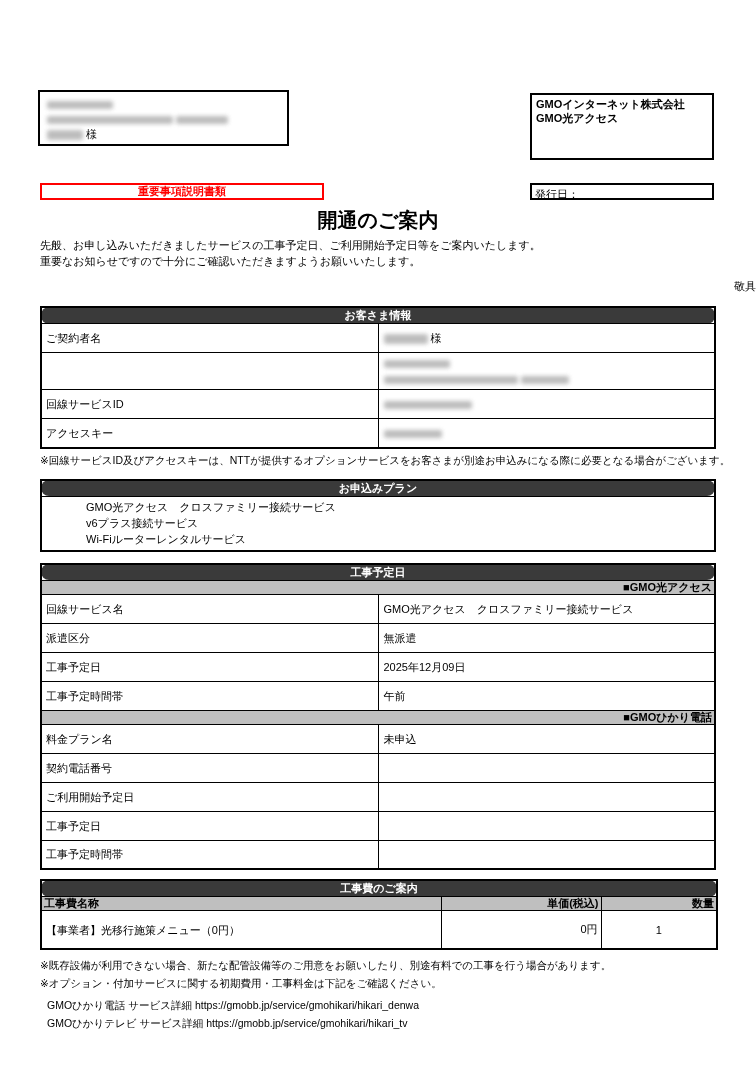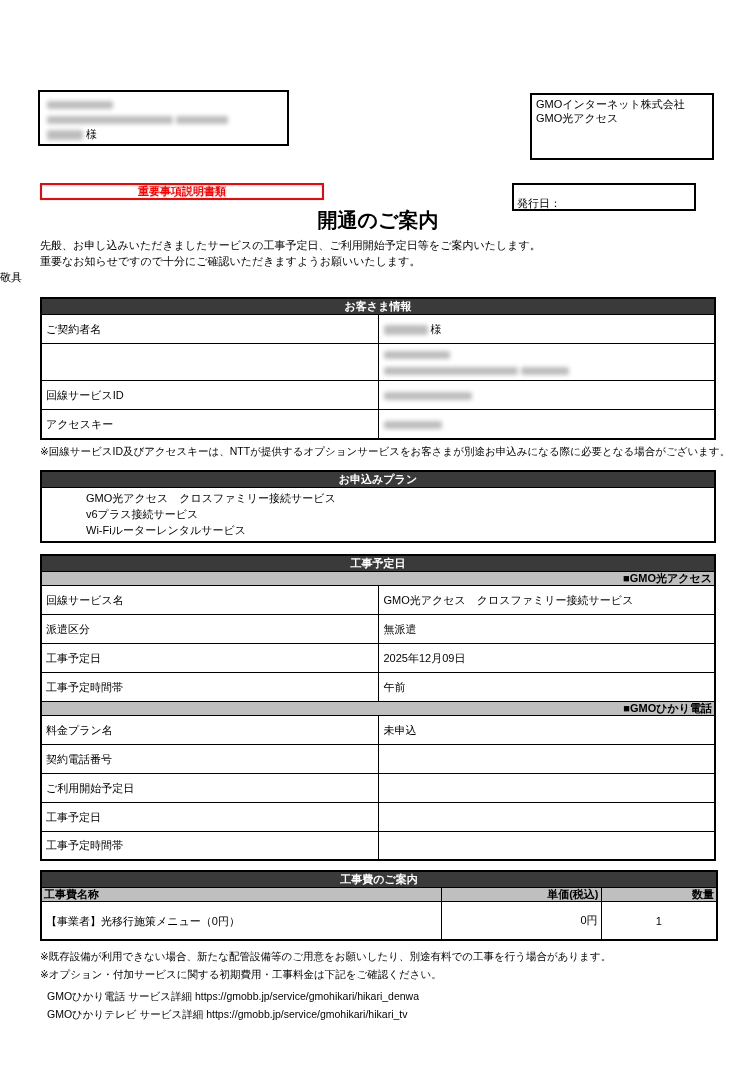--- a/index.html
+++ b/index.html
@@ -23,35 +23,36 @@
     border: 2px solid #000;
     padding: 5px 7px 3px;
     line-height: 15px;
   }
   .sender-box {
     position: absolute; left: 530px; top: 93px;
     width: 184px; height: 67px;
     border: 2px solid #000;
     padding: 2px 4px;
     line-height: 14px;
+    font-weight: bold;
   }
   .stamp-box {
     position: absolute; left: 40px; top: 183px;
     width: 284px; height: 17px;
     border: 2px solid #ff0000;
     color: #ff0000;
     font-weight: bold;
     text-align: center;
     line-height: 13px;
   }
   .issue-box {
-    position: absolute; left: 512px; top: 183px;
+    position: absolute; left: 530px; top: 183px;
     width: 184px; height: 17px;
     border: 2px solid #000;
-    padding: 12px 3px;
+    padding: 3px 3px;
     line-height: 13px;
   }
 
   
   .blur {
     display: inline-block;
     height: 8px;
     background: #9a9a9a;
     border-radius: 2px;
     filter: blur(2.2px);
@@ -62,40 +63,41 @@
 
   
   .title {
     text-align: center;
     font-size: 20px;
     font-weight: bold;
     margin: 0 0 5px 0;
     line-height: 24px;
   }
   .greeting { margin: 0 40px; line-height: 16px; }
-  .closing { text-align: left; margin: 1px 0 12px; font-family: Liberation Serif, serif; }
+  .closing { text-align: right; margin: 10px 0 12px; font-family: Liberation Serif, serif; }
 
   
   table.tbl {
     width: 676px;
     margin-left: 40px;
     border-collapse: collapse;
     table-layout: fixed;
     font-size: 11px;
   }
   table.tbl, table.tbl td { border: 1px solid #000; }
   table.tbl { border: 2px solid #000; }
   td.hdr {
     background: #3a3a3a;
     color: #fff;
     font-weight: bold;
     text-align: center;
     padding: 1px 2px;
     height: 15px;
     line-height: 13px;
+    border-radius: 8px;
   }
   td.subhdr {
     background: #bfbfbf;
     color: #000;
     font-weight: bold;
     text-align: right;
     padding: 0 2px;
     height: 14px;
     line-height: 13px;
   }

